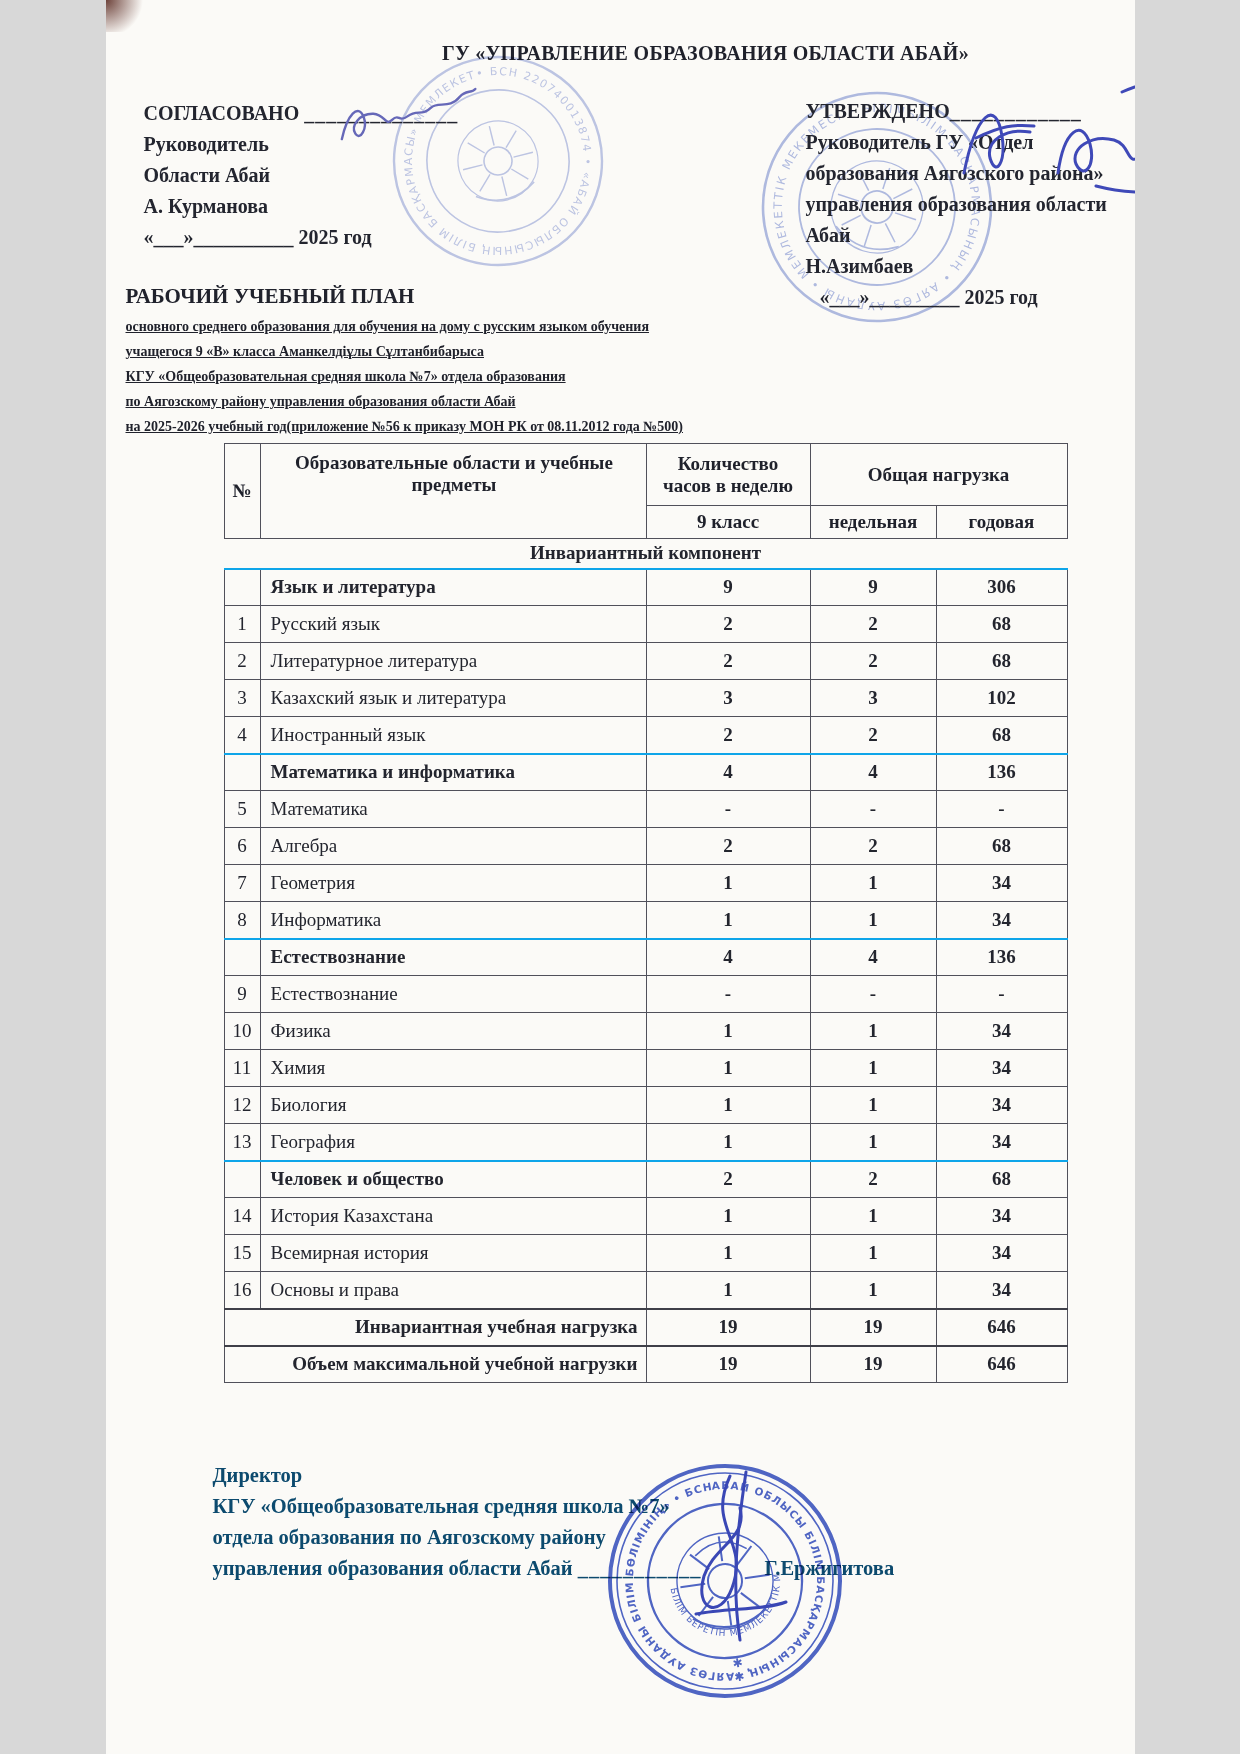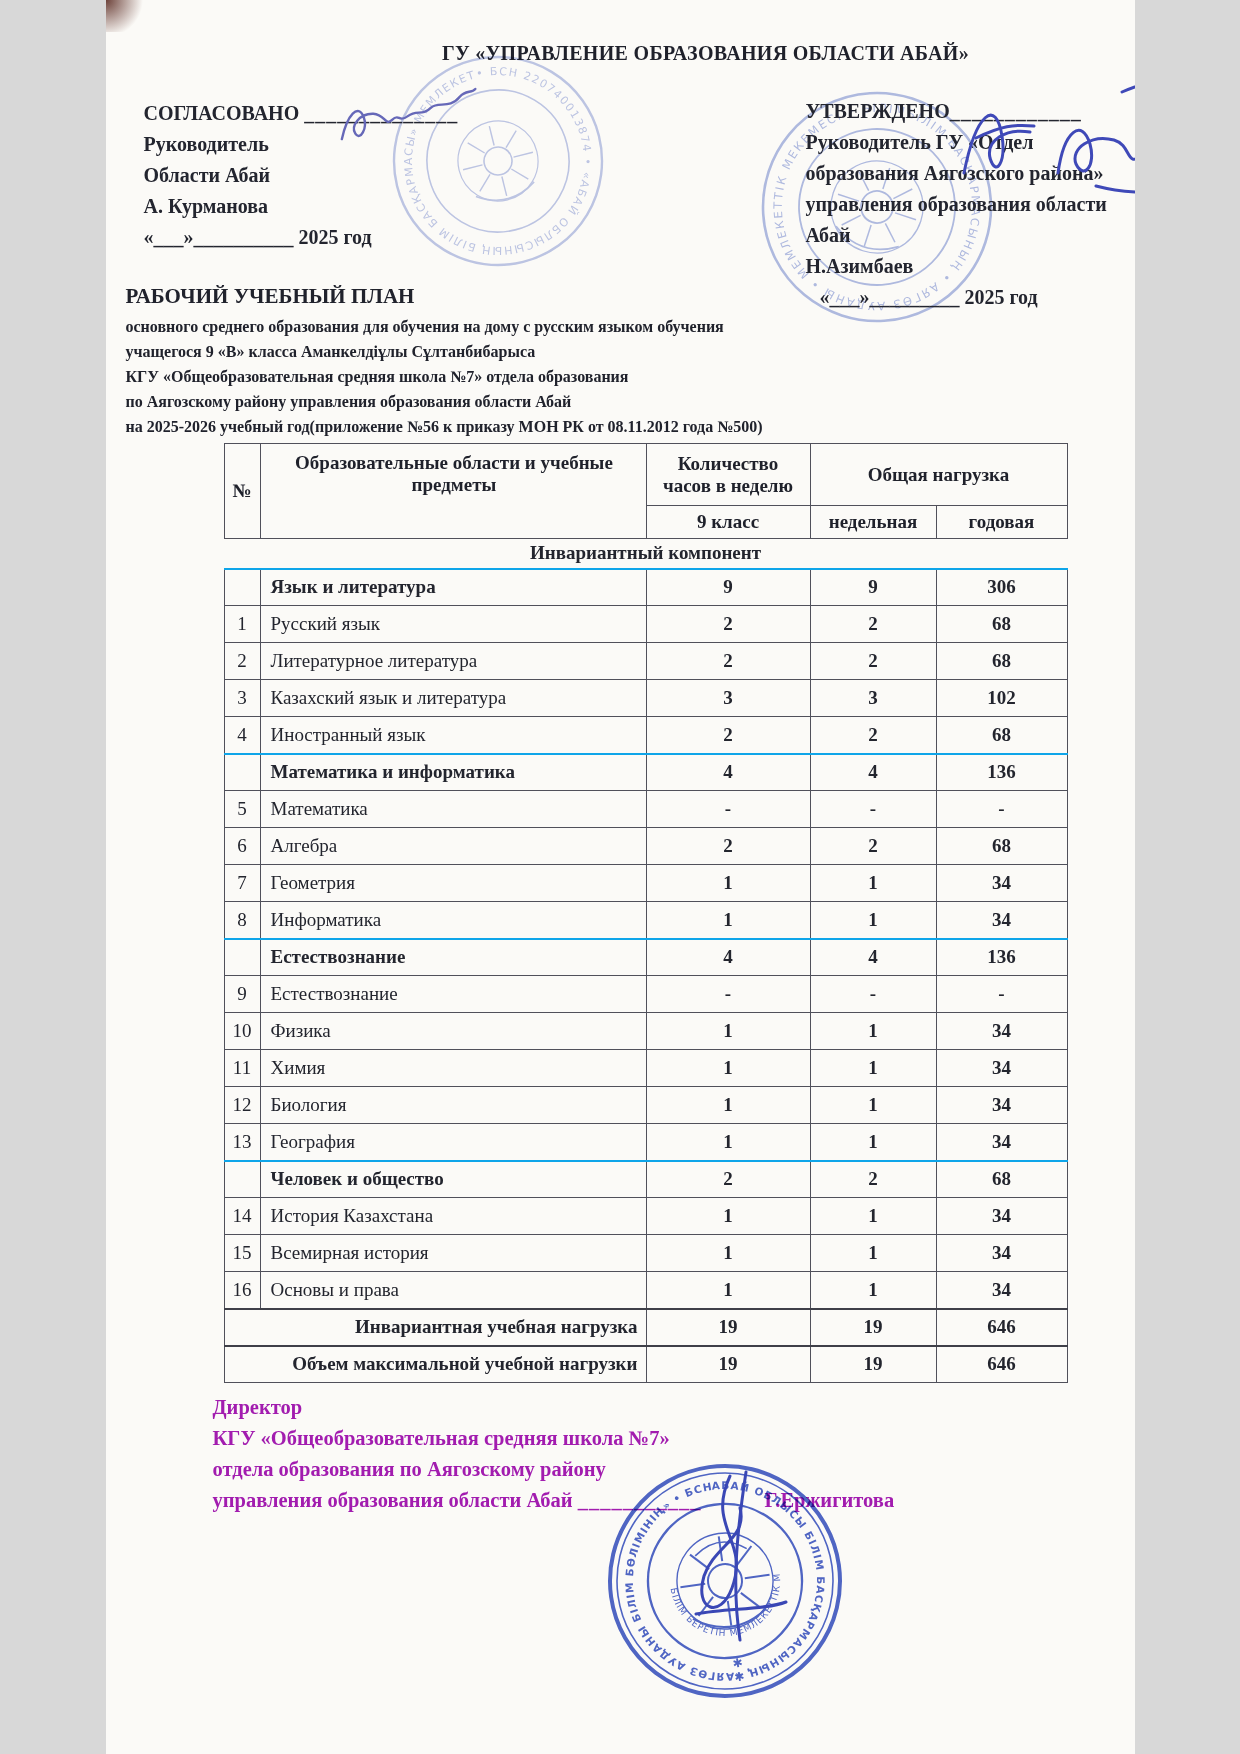--- a/index.html
+++ b/index.html
@@ -18,21 +18,21 @@
   
   .appr{font-size:20px; line-height:31px; color:#23252f; font-weight:600;}
   .appr .hd{font-weight:600;}
   .appr-left{left:38px; top:98px; width:330px;}
   .appr-right{left:700px; top:96px; width:340px;}
   .uline{letter-spacing:1px;}
   
   .title-block{left:20px; top:284px; width:1080px; text-align:left;
     font-weight:bold; color:#20222c;}
   .title-block .l1{font-size:21px; margin-bottom:5px;}
-  .title-block .ln{font-size:16px; line-height:25px;}
+  .title-block .ln{font-size:14px; line-height:25px;text-decoration:underline;}
   
   .plan-table{left:118px; top:443px;}
   table{border-collapse:collapse; table-layout:fixed; width:843px;
     font-size:19px; color:#23252e;}
   td,th{border:1px solid #50505a; padding:1px 8px; box-sizing:border-box;
     overflow:hidden;}
   thead th{font-weight:bold; color:#1f212b; text-align:center;}
   th.sub-h{text-align:center; padding-left:10px; vertical-align:top; padding-top:8px;}
   tr.hrow1 th{height:62px;}
   tr.hrow2 th{height:33px;}
@@ -40,22 +40,22 @@
   tbody td{height:37px;}
   td.num{text-align:center; padding:1px 2px;}
   td.subj{text-align:left; padding-left:10px;}
   td.c{text-align:center; font-weight:600;}
   tr.group td{font-weight:bold; border-top:2px solid #0ea5e9;}
   tr.plain td{font-weight:normal;}
   tr.plain td.c{font-weight:600;}
   tr.total td{font-weight:bold; border-top:2px solid #3f3f48;}
   tr.total td.lbl{text-align:right; padding-left:12px;}
   
-  .footer{left:107px; top:1392px; width:900px; font-size:20.5px; font-weight:bold;
-    line-height:31px; color:#a21caf;}
+  .footer{left:107px; top:1460px; width:900px; font-size:20.5px; font-weight:bold;
+    line-height:31px; color:#0c4a6e;}
   .page-num{left:1093px; top:1640px; font-size:17px; color:#4c4c52;
     font-family:"Liberation Sans","DejaVu Sans",sans-serif;}
   
   .stamp{mix-blend-mode:multiply; pointer-events:none;}
   .stamp text{font-family:"DejaVu Sans",sans-serif;}
   .sig{pointer-events:none;}
   
   .art-corner{left:0; top:0; width:40px; height:32px;
     background:radial-gradient(circle at 0 0,#6d423a 0%,rgba(109,66,58,0) 72%);}
   .art-r1{left:1085px; top:141px; width:12px; height:61px; background:#2e2e34; border-radius:3px;}

